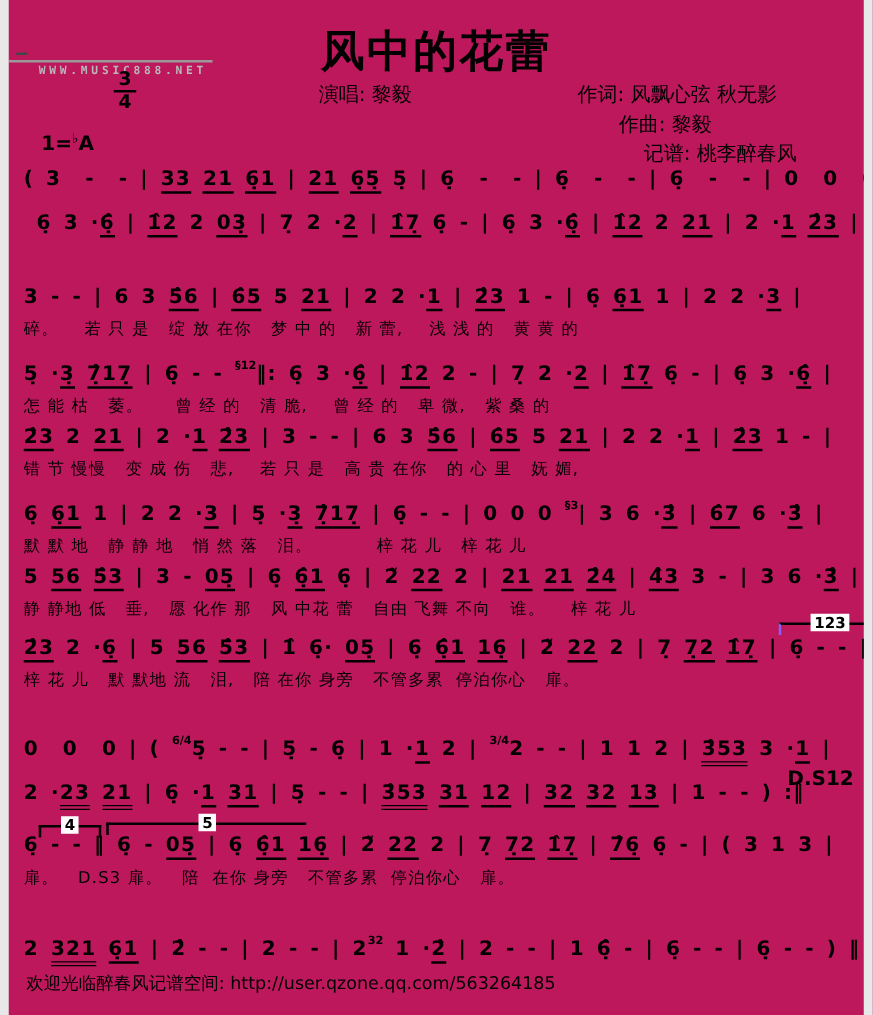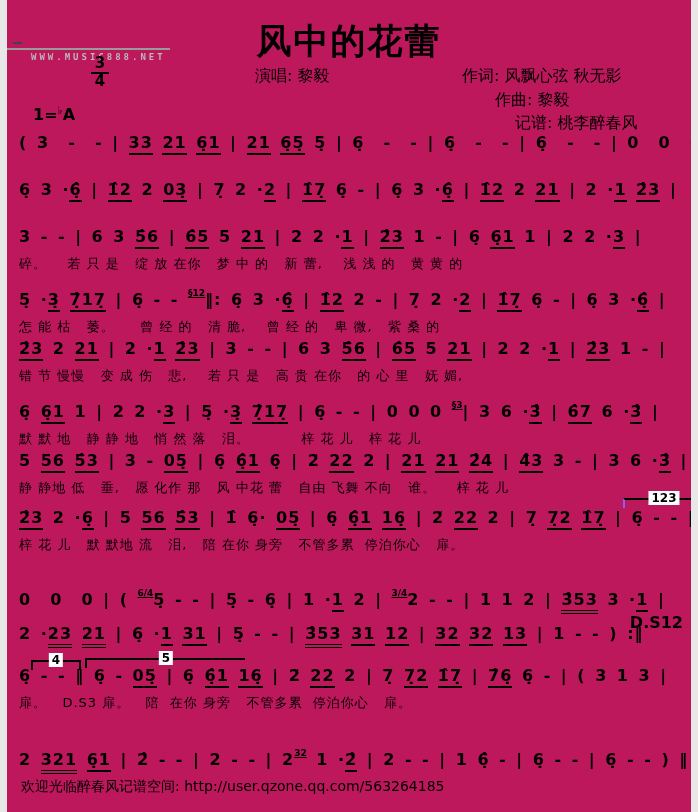--- a/index.html
+++ b/index.html
@@ -25,22 +25,22 @@
   #credit-singer{left:248px;top:66px;}
   #credit-lyricist{left:455px;top:66px;}
   #credit-composer{left:488px;top:90px;}
   #credit-transcriber{left:508px;top:113px;}
   
   .line{position:absolute;left:12px;right:4px;}
   .notes{font-size:16px;font-weight:bold;white-space:pre;letter-spacing:1px;word-spacing:3px;line-height:24px;}
   .lyrics{font-size:13px;white-space:pre;letter-spacing:1px;margin-top:7px;line-height:16px;}
   .u1{border-bottom:2px solid #000;padding-bottom:1px;}
   .u2{border-bottom:4px double #000;padding-bottom:1px;}
-  .ann{font-size:9px;font-weight:bold;vertical-align:9px;letter-spacing:0;text-decoration:underline;}
-  .l1{top:131px;}  .l2{top:178px;}  .l3{top:225px;}  .l4{top:281px;}
+  .ann{font-size:9px;font-weight:bold;vertical-align:9px;letter-spacing:0;}
+  .l1{top:131px;}  .l2{top:166px;text-align:right;}  .l3{top:225px;}  .l4{top:281px;}
   .l5{top:337px;}  .l6{top:393px;}  .l7{top:449px;}  .l8{top:506px;}
   .l9{top:581px;}  .l10{top:622px;} .l11{top:664px;} .l12{top:741px;}
   
   .volta{position:absolute;height:8px;border-top:2px solid #000;}
   .volta .vlabel{position:absolute;top:-9px;left:50%;transform:translateX(-50%);
     background:#fff;padding:0 3px;font-size:12px;font-weight:bold;}
   #volta123{left:616px;top:498px;width:78px;border-left:2px solid #8b5cf6;border-right:2px solid #000;}
   #volta4{left:24px;top:660px;width:46px;border-left:2px solid #000;border-right:2px solid #000;}
   #volta5{left:78px;top:658px;width:158px;border-left:2px solid #000;}
   #ds12{position:absolute;right:8px;top:613px;font-size:16px;font-weight:bold;}

